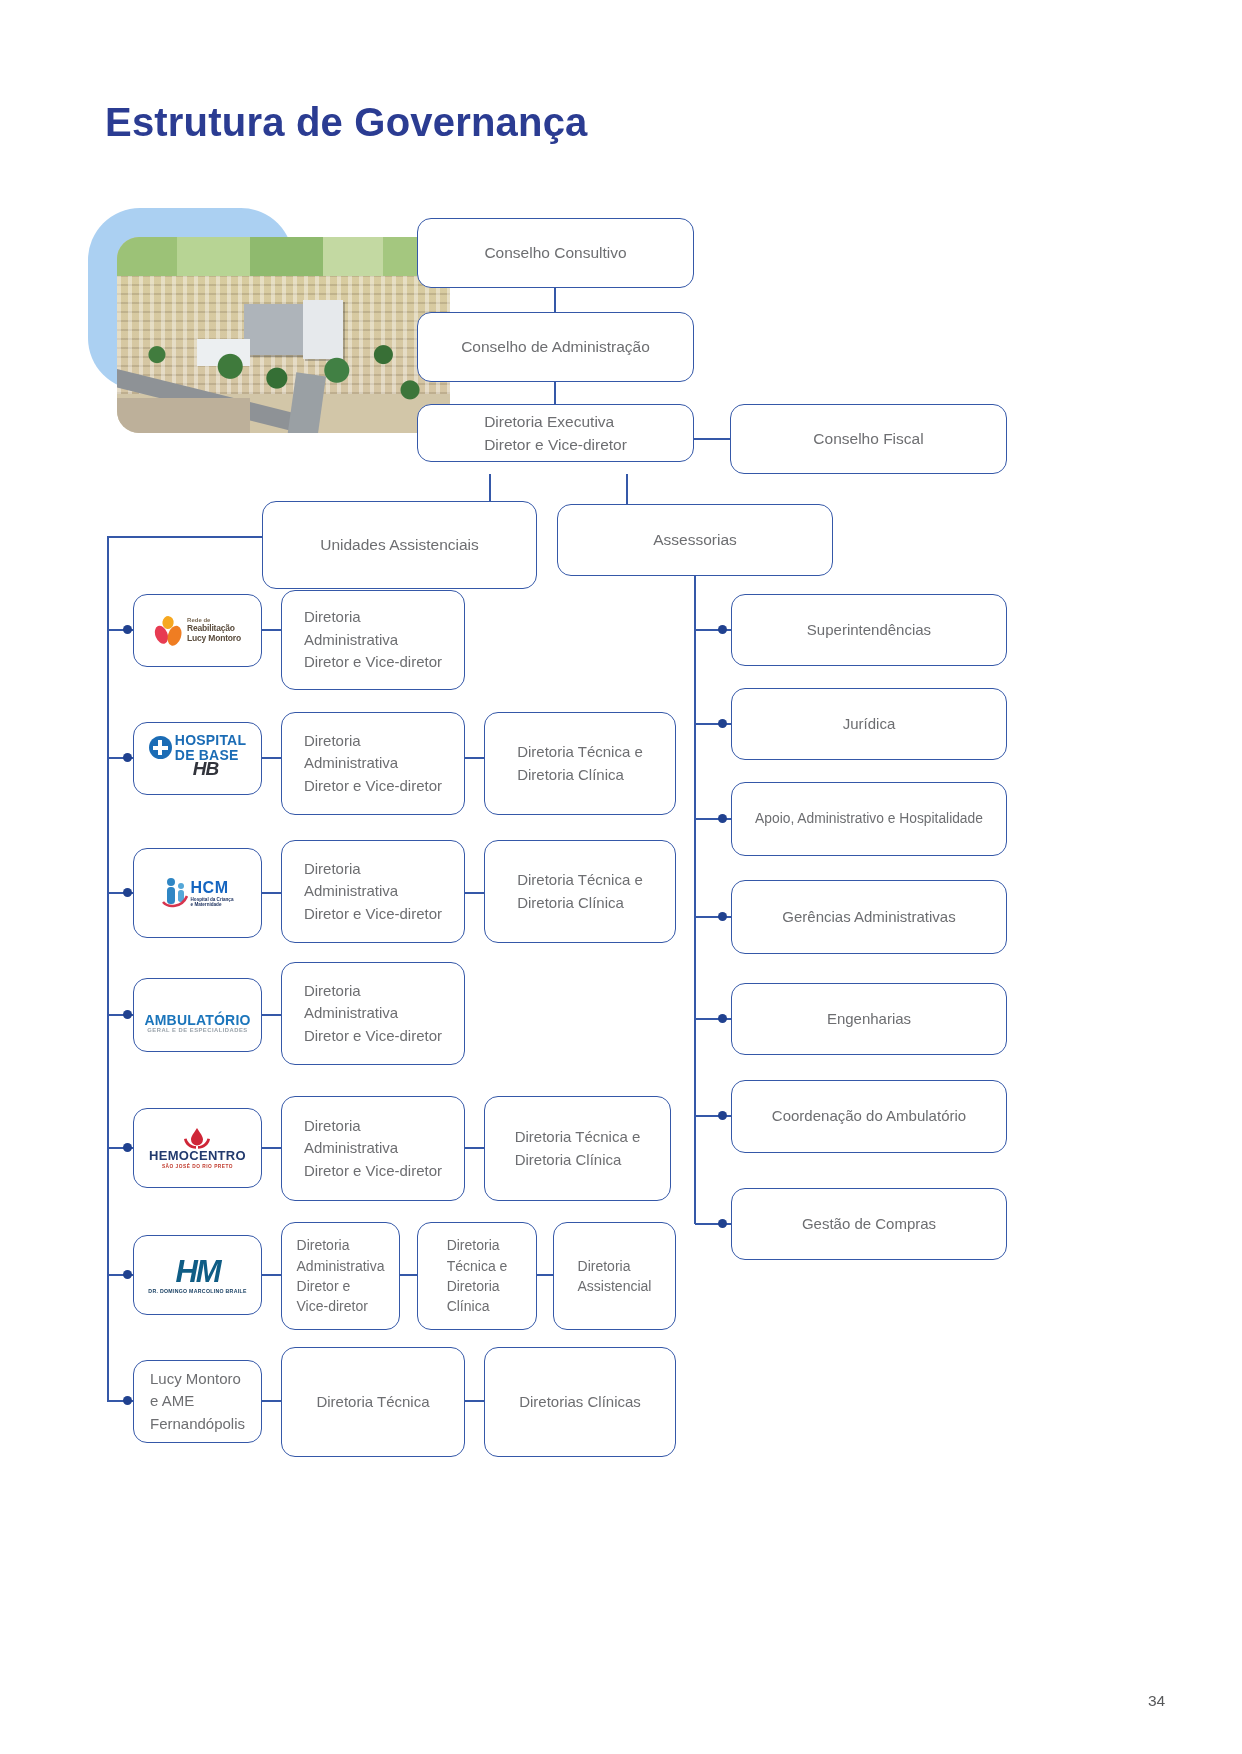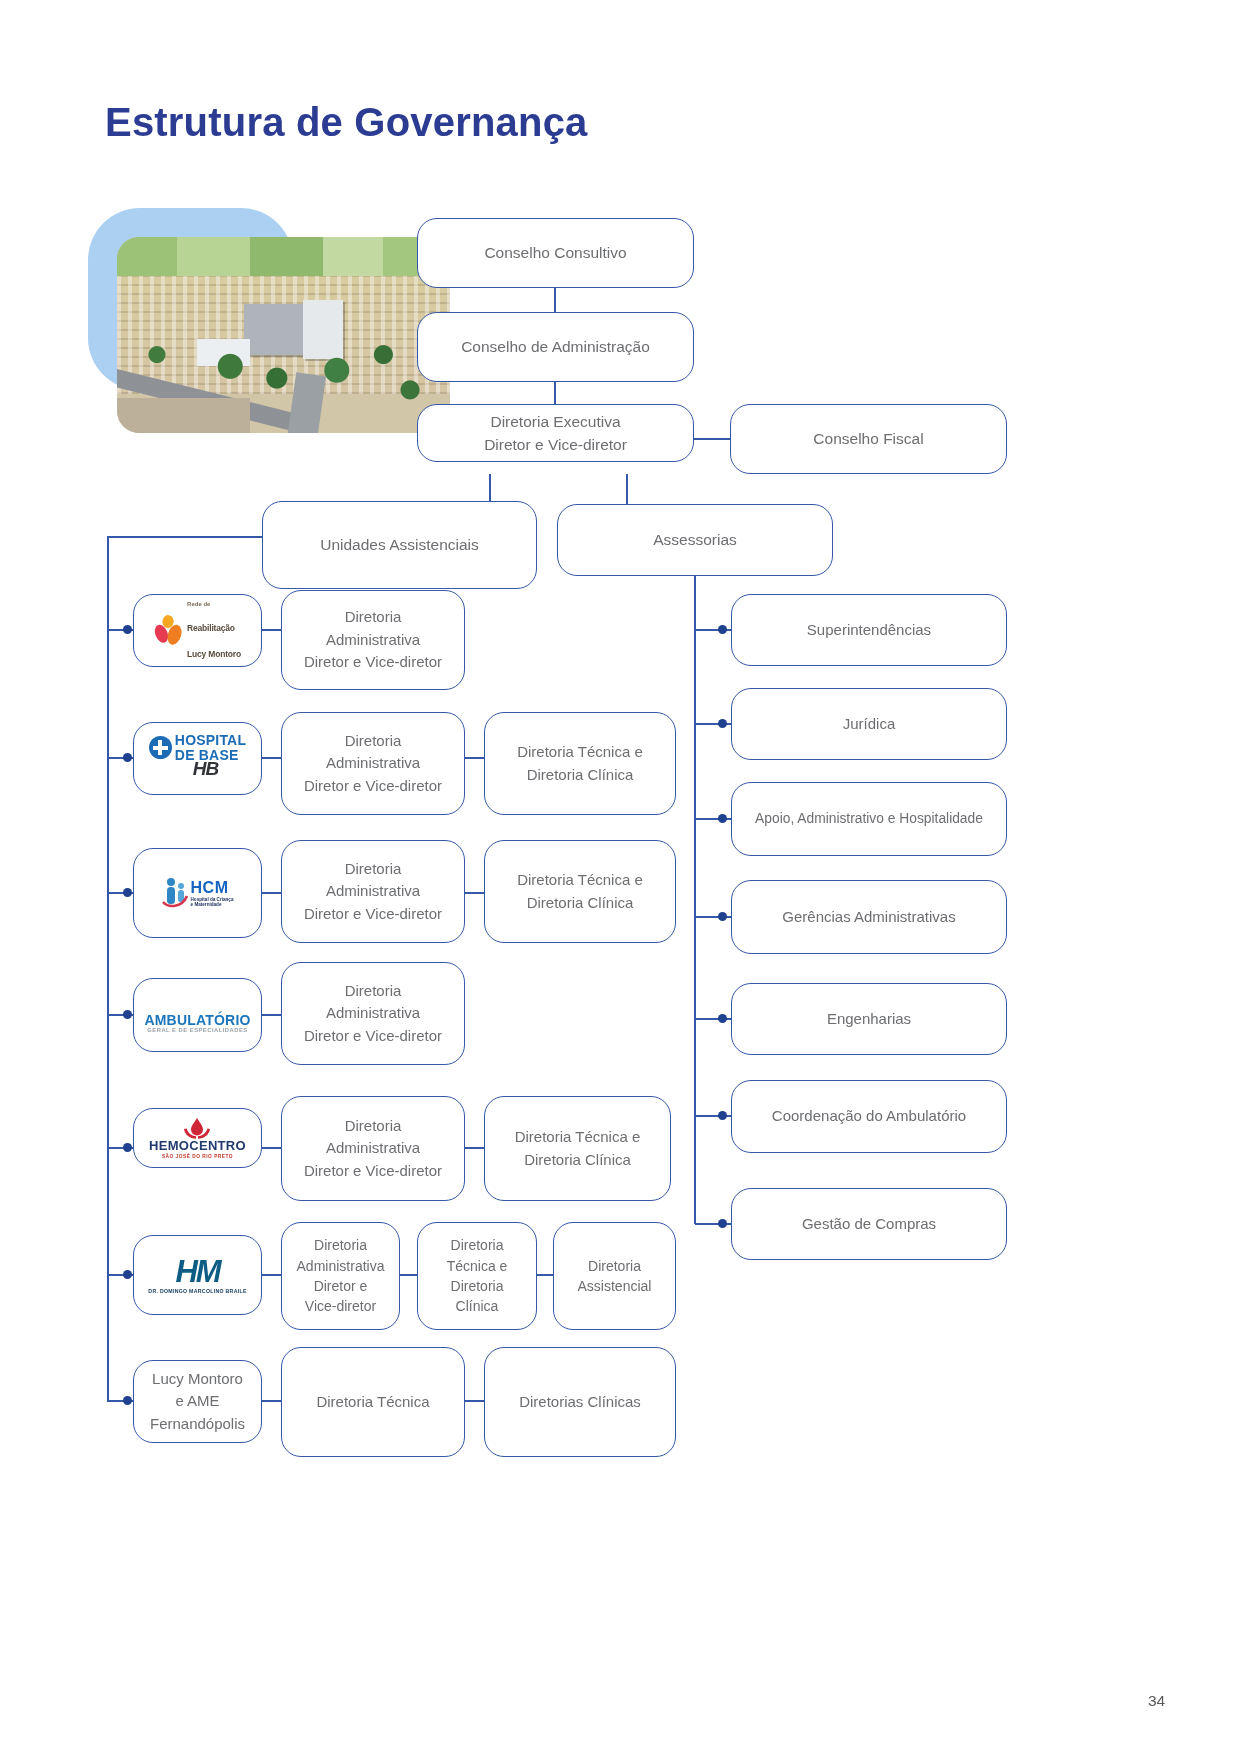--- a/index.html
+++ b/index.html
@@ -34,33 +34,33 @@
   .ph-road{position:absolute;left:-10%;top:78%;width:70%;height:9%;background:#8e9296;
            transform:rotate(14deg);}
   .ph-road2{position:absolute;left:52%;top:70%;width:9%;height:45%;background:#9aa0a4;
            transform:rotate(8deg);}
   .ph-dirt{position:absolute;left:0;top:82%;width:40%;height:20%;background:#bdb09a;}
   .ph-tail{position:absolute;right:-1px;top:103px;width:0;height:0;
            border-top:19px solid transparent;border-bottom:19px solid transparent;
            border-right:19px solid #fff;}
   
   .nd{position:absolute;background:#fff;border:1.5px solid var(--line,#3558a8);
-      border-radius:20px;display:flex;align-items:center;justify-content:center;
-      text-align:center;color:var(--text,#6d6e71);font-size:15px;line-height:1.5;
+      border-radius:14px;display:flex;align-items:center;justify-content:center;
+      text-align:left;color:var(--text,#6d6e71);font-size:15px;line-height:1.5;
       white-space:pre-line;box-sizing:border-box;padding:2px 6px;}
   .lv1{font-size:15.5px;}
   .sm{font-size:14px;line-height:1.45;}
   .tight{font-size:13.8px;white-space:nowrap;}
   
   .h,.v{position:absolute;background:var(--line,#3558a8);}
   .h{height:1.5px;} .v{width:1.5px;}
   .dot{position:absolute;width:9px;height:9px;border-radius:50%;background:var(--dot,#20418f);}
   
   .logo-wrap{display:flex;align-items:center;justify-content:center;gap:5px;}
-  .lm-text{display:flex;flex-direction:column;align-items:flex-start;line-height:1.15;gap:16px;}
+  .lm-text{display:flex;flex-direction:column;align-items:flex-start;line-height:1.15;}
   .lm-t1{font-size:6px;color:#7a6a55;font-weight:700;}
   .lm-t2,.lm-t3{font-size:8.5px;color:#5a4c3d;font-weight:700;letter-spacing:-.2px;}
   .hb-logo{display:flex;flex-direction:column;align-items:center;}
   .hb-row{display:flex;align-items:center;gap:3px;}
   .hb-circ{position:relative;width:23px;height:23px;border-radius:50%;background:#1b6cb5;}
   .hb-cross-v{position:absolute;left:9.5px;top:4px;width:4px;height:15px;background:#fff;}
   .hb-cross-h{position:absolute;left:4px;top:9.5px;width:15px;height:4px;background:#fff;}
   .hb-name{display:flex;flex-direction:column;align-items:flex-start;line-height:1.05;
            font-size:14px;font-weight:800;color:#1b6cb5;letter-spacing:.2px;}
   .hb-big{margin-top:-7px;margin-left:16px;font-size:19px;font-weight:800;font-style:italic;
@@ -207,21 +207,21 @@
     </div>
   </div>
 
   <div class="nd" style="left:133px;top:978px;width:129px;height:74px">
     <div class="amb-logo">
       <span class="amb-big">AMBULATÓRIO</span>
       <span class="amb-sub">GERAL E DE ESPECIALIDADES</span>
     </div>
   </div>
 
-  <div class="nd" style="left:133px;top:1108px;width:129px;height:60px">
+  <div class="nd" style="left:133px;top:1108px;width:129px;height:80px">
     <div class="hemo-logo">
       <svg width="32" height="24" viewBox="0 0 32 24">
         <path d="M16,1 C13,6 10,9 10,12.5 a6,6 0 0 0 12,0 C22,9 19,6 16,1 Z" fill="#cf2637"></path>
         <path d="M3,12 C4,18 9,21.5 15,21.8 L15,19 C10.5,18.8 6.8,16 5.6,11.4 Z" fill="#cf2637"></path>
         <path d="M29,12 C28,18 23,21.5 17,21.8 L17,19 C21.5,18.8 25.2,16 26.4,11.4 Z" fill="#cf2637"></path>
       </svg>
       <span class="hemo-big">HEMOCENTRO</span>
       <span class="hemo-sub">SÃO JOSÉ DO RIO PRETO</span>
     </div>
   </div>

